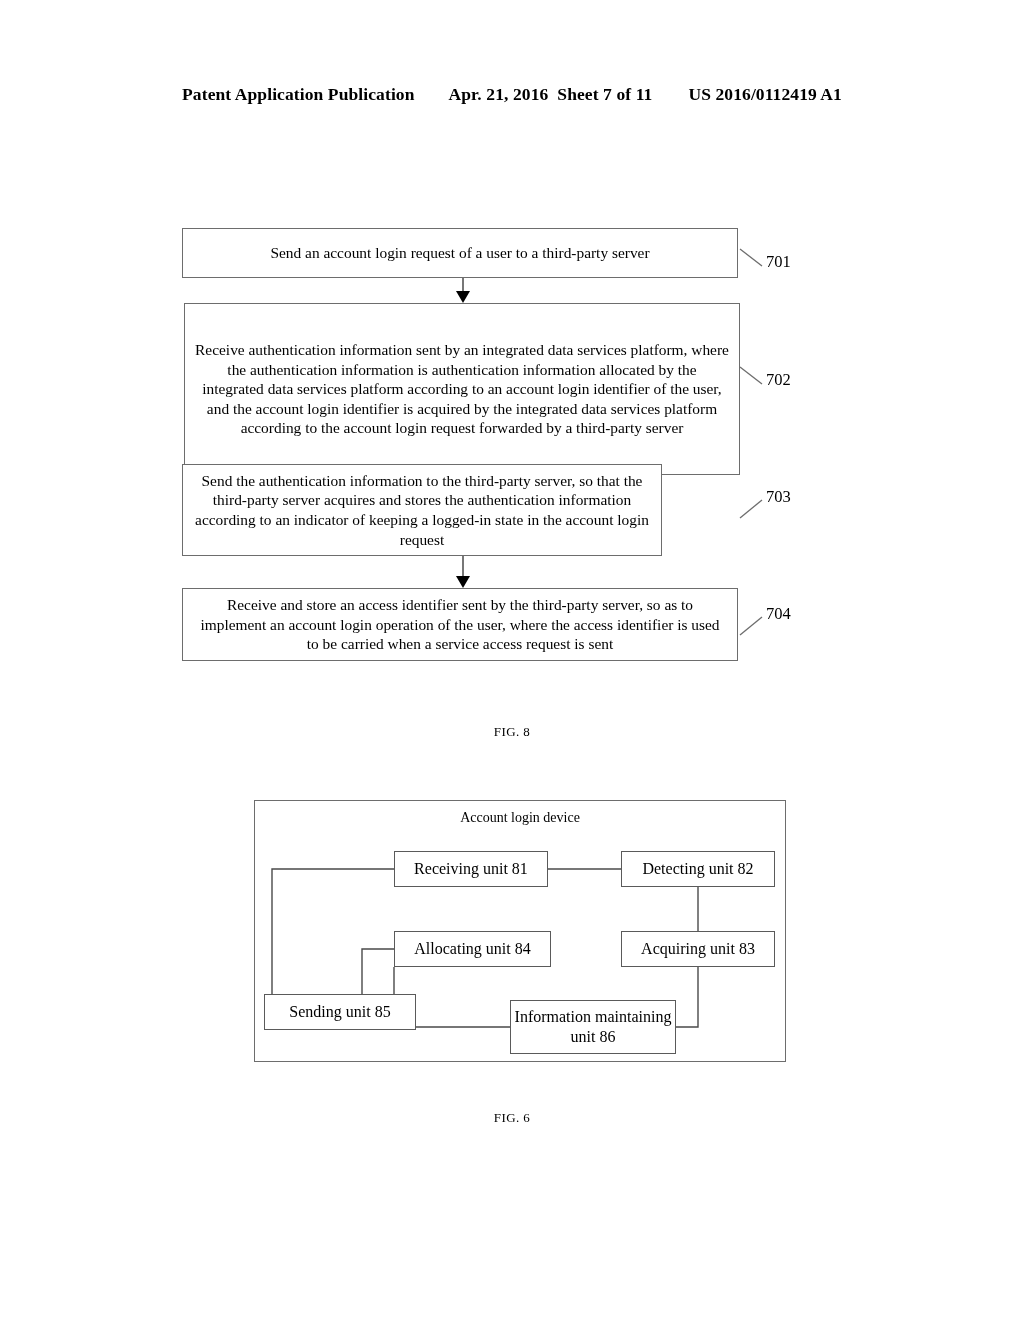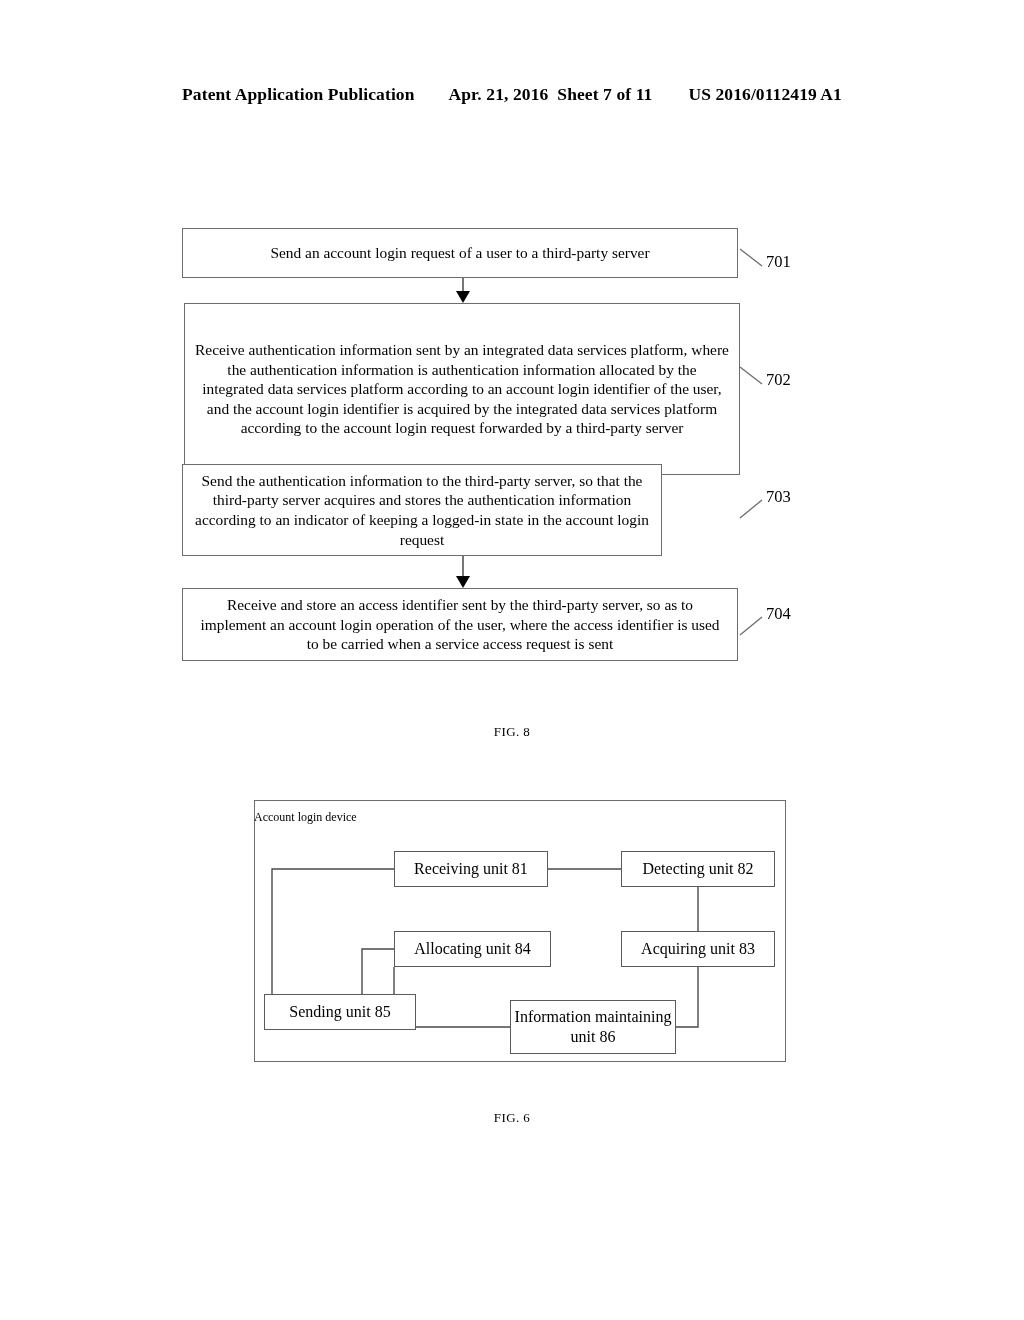--- a/index.html
+++ b/index.html
@@ -101,21 +101,22 @@
     height: 262px;
     box-sizing: border-box;
     border: 1.4px solid #6d6d6d;
     background: #ffffff;
   }
   #fig9-title {
     position: absolute;
     left: 254px;
     top: 810px;
     width: 532px;
-    font-size: 12px;
+    text-align: center;
+    font-size: 14px;
   }
   .unit-box {
     position: absolute;
     box-sizing: border-box;
     border: 1.4px solid #5a5a5a;
     background: #ffffff;
     display: flex;
     align-items: center;
     justify-content: center;
     text-align: center;

